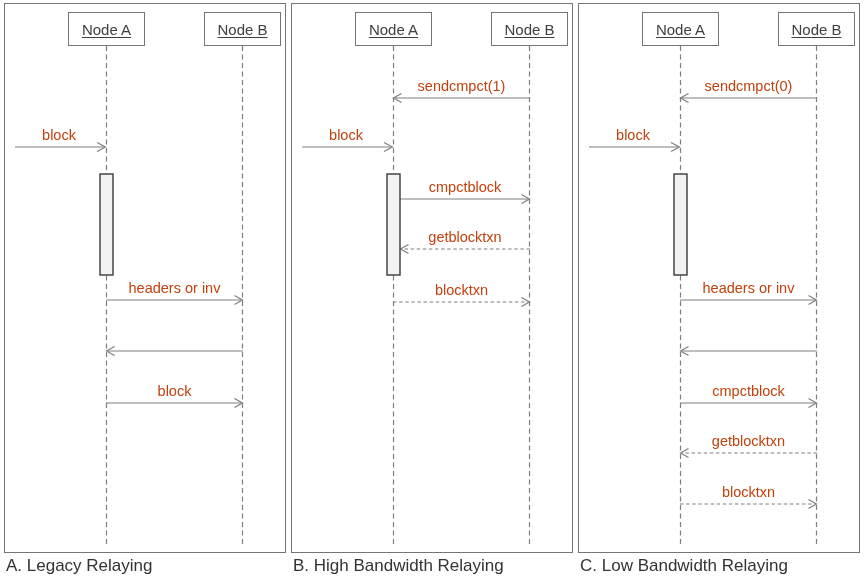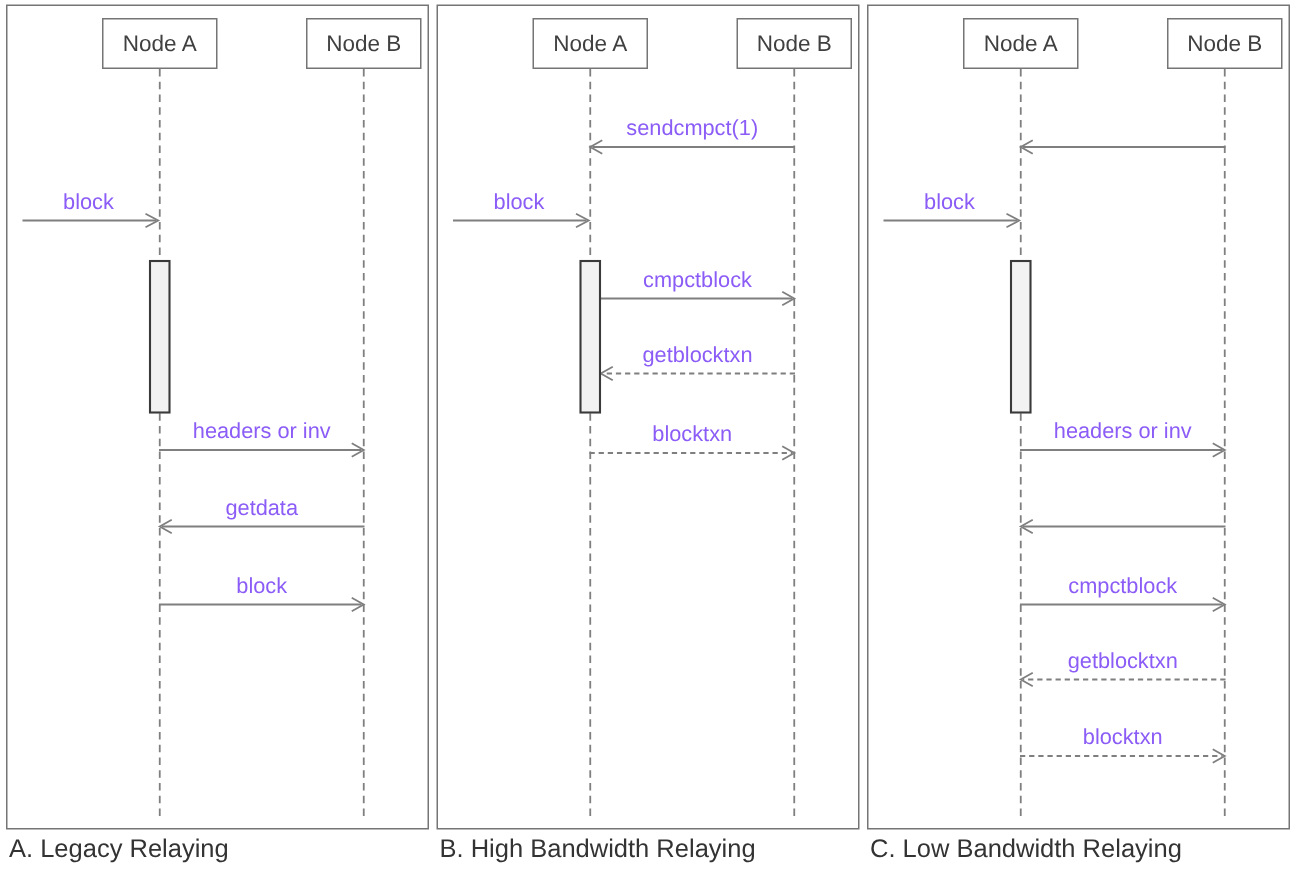--- a/index.html
+++ b/index.html
@@ -7,24 +7,24 @@
   body { font-family:"Liberation Sans", sans-serif; }
   .page { position:relative; width:867px; height:581px; background:#ffffff; overflow:hidden; }
 
   .panel { position:absolute; top:3px; width:282px; height:550px;
            border:1px solid #757575; background:#ffffff; }
   .layer { position:absolute; left:0; top:0; }
 
   .nodebox { position:absolute; top:8px; width:77px; height:34px;
              border:1px solid #757575; background:#ffffff;
              display:flex; align-items:center; justify-content:center; z-index:2; }
-  .nodetext { font-size:15px; color:#404040; text-underline-offset:2px; }
+  .nodetext { font-size:15px; color:#404040; text-decoration:underline; text-underline-offset:2px; }
 
   .mlabel { position:absolute; height:20px; line-height:20px; font-size:14.5px;
-            color:#8b5cf6; text-align:center; white-space:nowrap; z-index:1; }
+            color:#c2410c; text-align:center; white-space:nowrap; z-index:1; }
   .mspan  { left:101px; width:137px; }
   .mspan2 { left:108px; width:130px; }
   .mext   { left:6px;  width:96px; }
 
   .caption { position:absolute; top:556px; font-size:17px; color:#333333; white-space:nowrap; }
 
   .life  { stroke:#7f7f7f; stroke-width:1.2; stroke-dasharray:5 3.5; }
   .sline { stroke:#7f7f7f; stroke-width:1.2; }
   .dline { stroke:#7f7f7f; stroke-width:1.2; stroke-dasharray:3.5 2.6; }
   .ah    { stroke:#7f7f7f; stroke-width:1.2; fill:none; }
@@ -57,21 +57,20 @@
 
     <div class="nodebox" style="left:63px">
       <span class="nodetext">Node A</span>
     </div>
     <div class="nodebox" style="left:199px">
       <span class="nodetext">Node B</span>
     </div>
 
     <div class="mlabel mext" style="top:121px">block</div>
     <div class="mlabel mspan" style="top:274px">headers or inv</div>
-    <div class="mlabel mspan" style="top:325px">getdata</div>
     <div class="mlabel mspan" style="top:377px">block</div>
   </section>
 
   <section class="panel" style="left:291px">
     <svg class="layer" width="280" height="548" viewBox="0 0 280 548">
       <line class="life" x1="101.5" y1="42" x2="101.5" y2="540"></line>
       <line class="life" x1="237.5" y1="42" x2="237.5" y2="540"></line>
 
       <line class="sline" x1="238" y1="94" x2="103" y2="94"></line>
       <polyline class="ah" points="109.5,89.5 101.5,94 109.5,98.5"></polyline>
@@ -134,20 +133,21 @@
       <rect class="act" x="95" y="170" width="13" height="101"></rect>
     </svg>
 
     <div class="nodebox" style="left:63px">
       <span class="nodetext">Node A</span>
     </div>
     <div class="nodebox" style="left:199px">
       <span class="nodetext">Node B</span>
     </div>
 
+    <div class="mlabel mspan" style="top:72px">sendcmpct(0)</div>
     <div class="mlabel mext" style="top:121px">block</div>
     <div class="mlabel mspan" style="top:274px">headers or inv</div>
     <div class="mlabel mspan" style="top:377px">cmpctblock</div>
     <div class="mlabel mspan" style="top:427px">getblocktxn</div>
     <div class="mlabel mspan" style="top:478px">blocktxn</div>
   </section>
 
   <div class="caption" style="left:6px">A. Legacy Relaying</div>
   <div class="caption" style="left:293px">B. High Bandwidth Relaying</div>
   <div class="caption" style="left:580px">C. Low Bandwidth Relaying</div>

